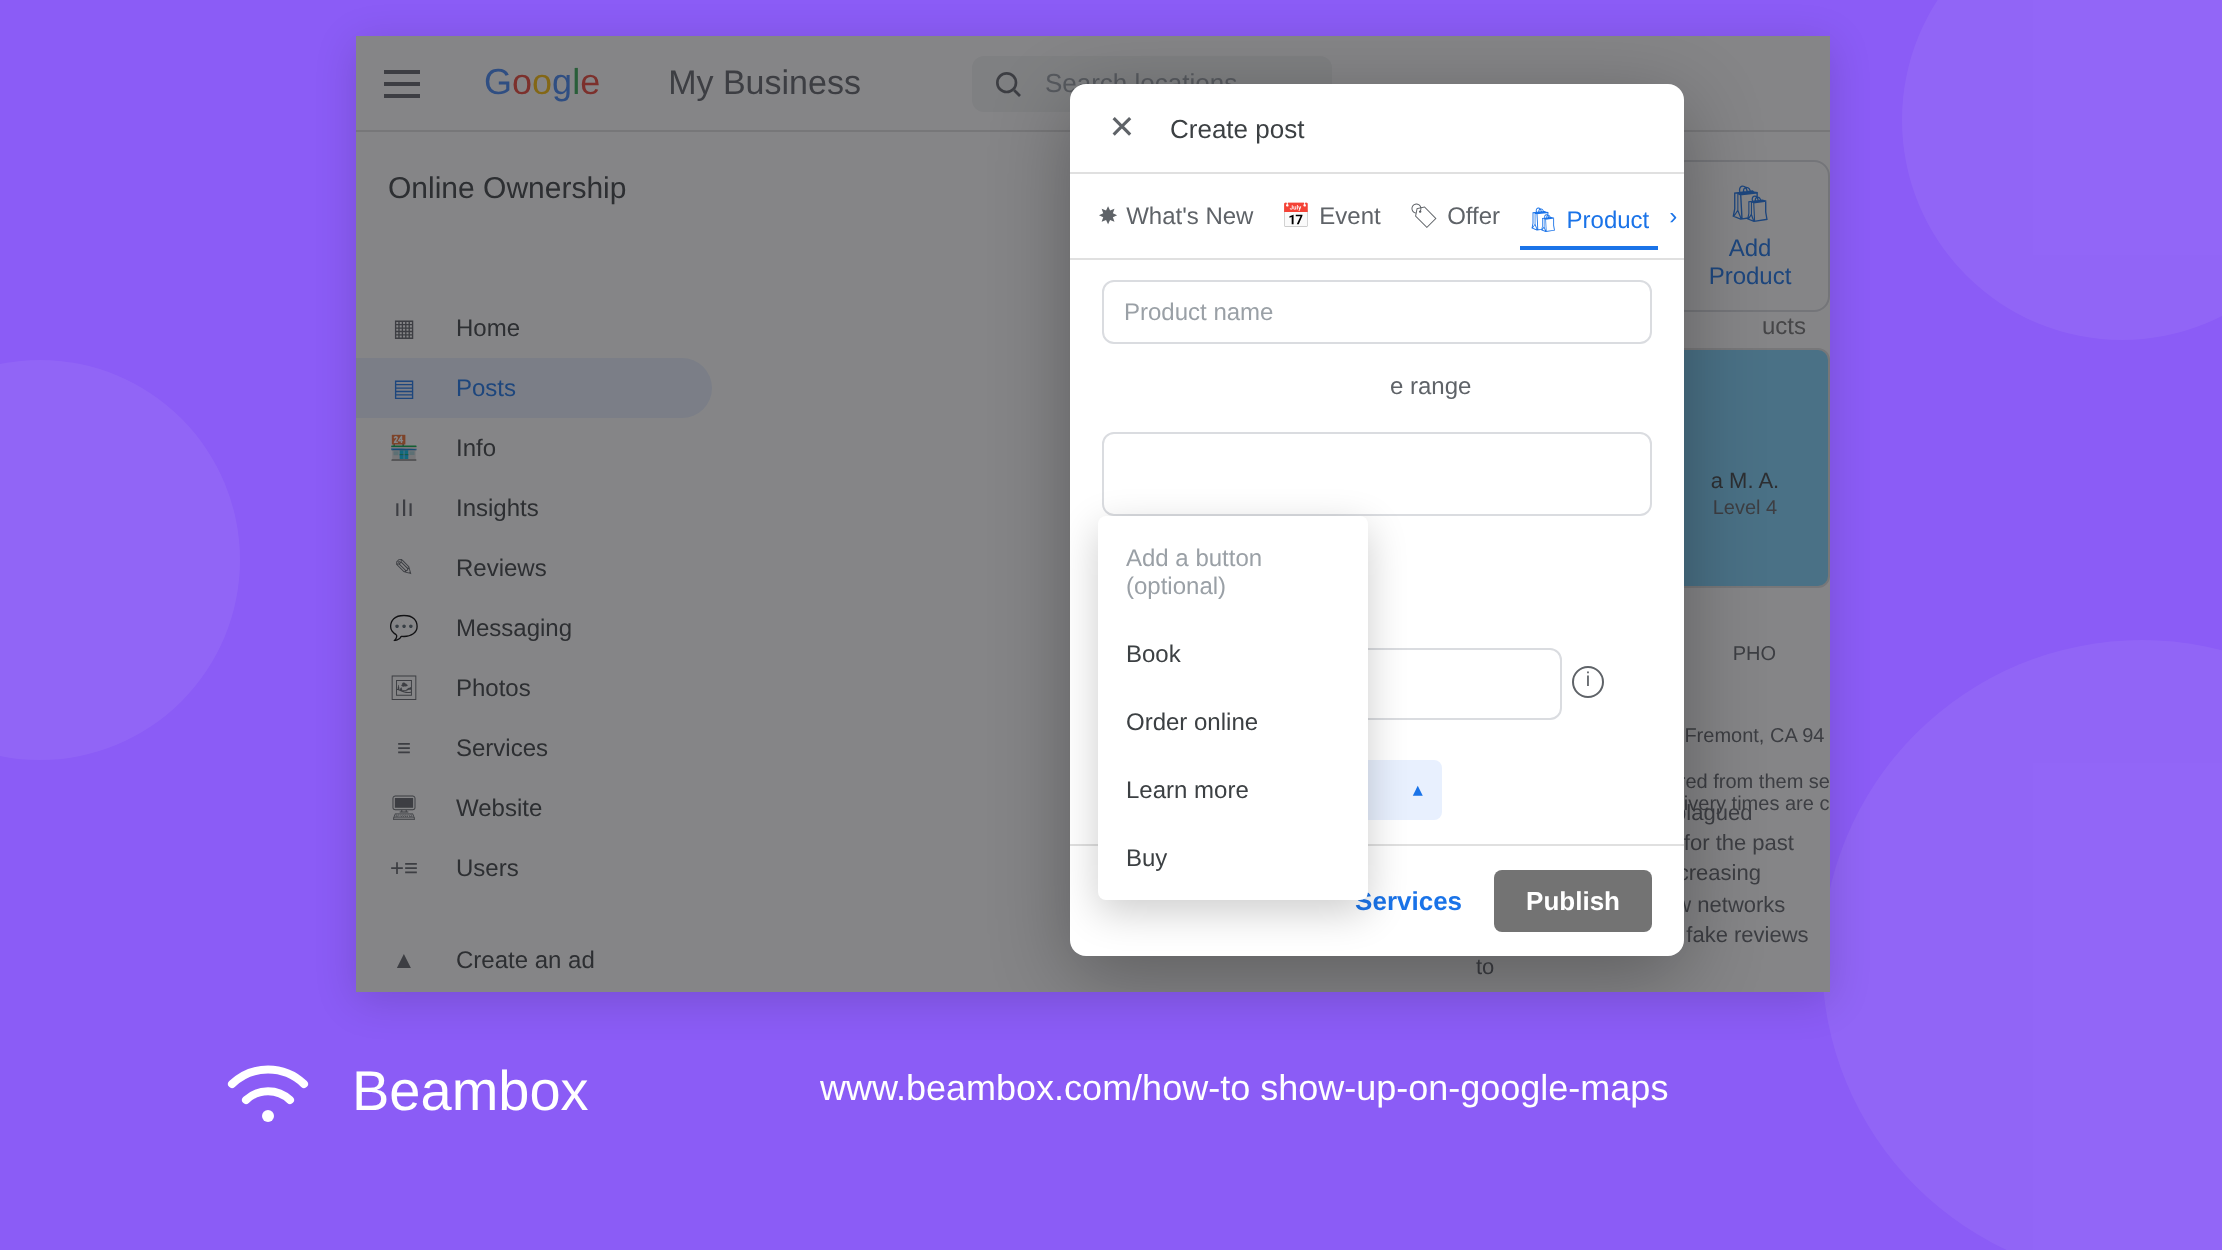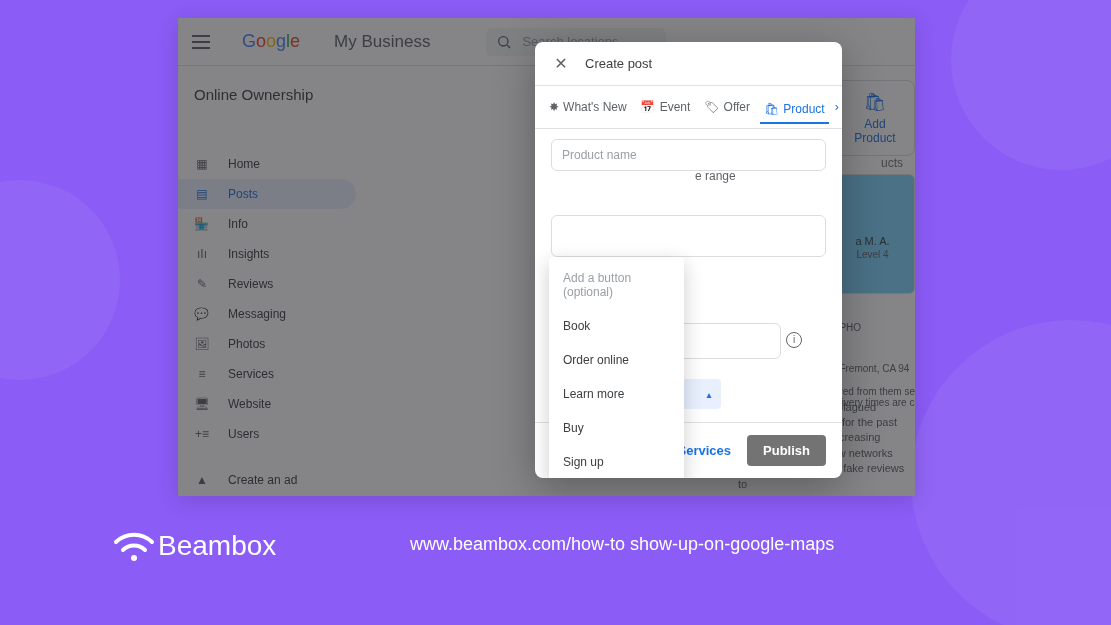--- a/index.html
+++ b/index.html
@@ -25,46 +25,46 @@
 .nav-item{display:flex;align-items:center;gap:18px;padding:8px 16px;font-size:12px;color:#3c4043;border-radius:0 18px 18px 0;margin-right:12px}
 .nav-item .icon{width:16px;text-align:center;color:#5f6368}
 .nav-item.active{background:#e8f0fe;color:#1a73e8}
 .nav-item.active .icon{color:#1a73e8}
 .nav-sep{height:16px}
 .main-area{flex:1;background:#fff;position:relative;padding:14px;font-size:12px;color:#3c4043}
 .add-product-btn{position:absolute;right:0;top:14px;border:1px solid #dadce0;border-radius:8px;padding:10px 12px;text-align:center;font-size:12px;color:#1a73e8;width:80px}
 .add-product-btn .ic{display:block;font-size:18px;margin-bottom:4px}
 .chips-label{position:absolute;right:12px;top:90px;font-size:12px;color:#737373}
 .side-card{position:absolute;right:0;top:108px;width:85px;height:120px;background:#7dd3fc;border:1px solid #e0e0e0;border-radius:6px;padding-top:60px;text-align:center;font-size:11px;color:#3c4043}
-.side-meta{position:absolute;right:0;top:256px;font-size:10px;color:#5f6368;text-align:left}
+.side-meta{position:absolute;right:0;top:256px;font-size:10px;color:#5f6368;text-align:center}
 .body-text{position:absolute;left:370px;right:10px;bottom:4px;font-size:11px;color:#5f6368;line-height:1.4}
 .overlay{position:absolute;inset:0;background:rgba(32,33,36,0.55)}
 .modal{position:absolute;left:357px;top:24px;width:307px;height:436px;background:#fff;border-radius:8px;box-shadow:0 10px 40px rgba(0,0,0,.3);overflow:hidden;display:flex;flex-direction:column}
 .modal-head{display:flex;align-items:center;gap:14px;padding:12px 16px;border-bottom:1px solid #e0e0e0}
 .close-x{width:20px;text-align:center;font-size:16px;color:#5f6368;cursor:pointer}
 .modal-title{font-size:13px;color:#3c4043}
 .tabs{display:flex;align-items:center;gap:6px;padding:10px 10px;border-bottom:1px solid #e0e0e0;font-size:12px;color:#5f6368}
 .tab{display:flex;align-items:center;gap:4px;padding:4px 4px;white-space:nowrap}
 .tab.active{color:#1a73e8;border-bottom:2px solid #1a73e8;padding-bottom:6px;margin-bottom:-8px}
 .tabs .chev{margin-left:auto;color:#1a73e8}
 .modal-body{flex:1;position:relative;padding:10px 16px;overflow:visible}
 .field{border:1px solid #dadce0;border-radius:6px;padding:8px 10px;font-size:12px;color:#9aa0a6;margin-bottom:10px}
-.range-text{position:absolute;left:160px;top:40px;font-size:12px;color:#5f6368}
+.range-text{position:absolute;left:160px;top:56px;font-size:12px;color:#5f6368}
 .textarea{border:1px solid #dadce0;border-radius:6px;height:42px;margin-top:44px;margin-bottom:10px}
 .textarea2{border:1px solid #dadce0;border-radius:6px;height:36px;margin-top:66px;width:230px;position:relative}
 .info-circle{position:absolute;right:-22px;top:8px;width:16px;height:16px;border:1.5px solid #5f6368;border-radius:50%;text-align:center;font-size:10px;color:#5f6368;line-height:14px}
 .dd-chip{display:inline-flex;align-items:center;gap:24px;background:#e8f0fe;border-radius:4px;padding:8px 10px;font-size:12px;color:#1a73e8;margin-top:20px}
 .dd-chip .caret{font-size:10px}
 .modal-footer{display:flex;justify-content:flex-end;align-items:center;gap:16px;padding:12px 16px;border-top:1px solid #e0e0e0}
 .preview-btn{font-size:13px;color:#1a73e8;font-weight:600;background:none;border:none}
 .publish-btn{font-size:13px;color:#fff;background:#737373;border:none;border-radius:4px;padding:8px 16px;font-weight:600}
 .dropdown{position:absolute;left:14px;top:128px;width:135px;background:#fff;border-radius:4px;box-shadow:0 6px 20px rgba(0,0,0,.2);z-index:5;padding:4px 0}
 .dropdown .hdr{padding:10px 14px;font-size:12px;color:#9aa0a6}
 .dropdown .opt{padding:10px 14px;font-size:12px;color:#3c4043;cursor:pointer}
-.brand-bar{position:absolute;left:110px;top:522px;display:flex;align-items:center;color:#fff}
+.brand-bar{position:absolute;left:110px;top:522px;display:flex;align-items:center;gap:18px;color:#fff}
 .brand-name{font-size:28px;font-weight:500}
 .brand-url{position:absolute;left:410px;top:534px;color:#fff;font-size:18px}
 .wifi-icon{width:48px;height:48px}
 </style>
 </head>
 <body>
 
 <div class="bg-shapes">
   <div class="blob blob1"></div>
     <div class="blob blob2"></div>
@@ -202,21 +202,20 @@
         <span>Add a button (optional)</span>
         <span class="caret">▴</span>
       </div>
 
       <div class="dropdown">
         <div class="hdr">Add a button (optional)</div>
         <div class="opt">Book</div>
         <div class="opt">Order online</div>
         <div class="opt">Learn more</div>
         <div class="opt">Buy</div>
-        <div class="opt">Sign up</div>
 
       </div>
     </div>
     <div class="modal-footer">
       <button class="preview-btn">Services</button>
       <button class="publish-btn">Publish</button>
     </div>
   </div>
 </div>
 

